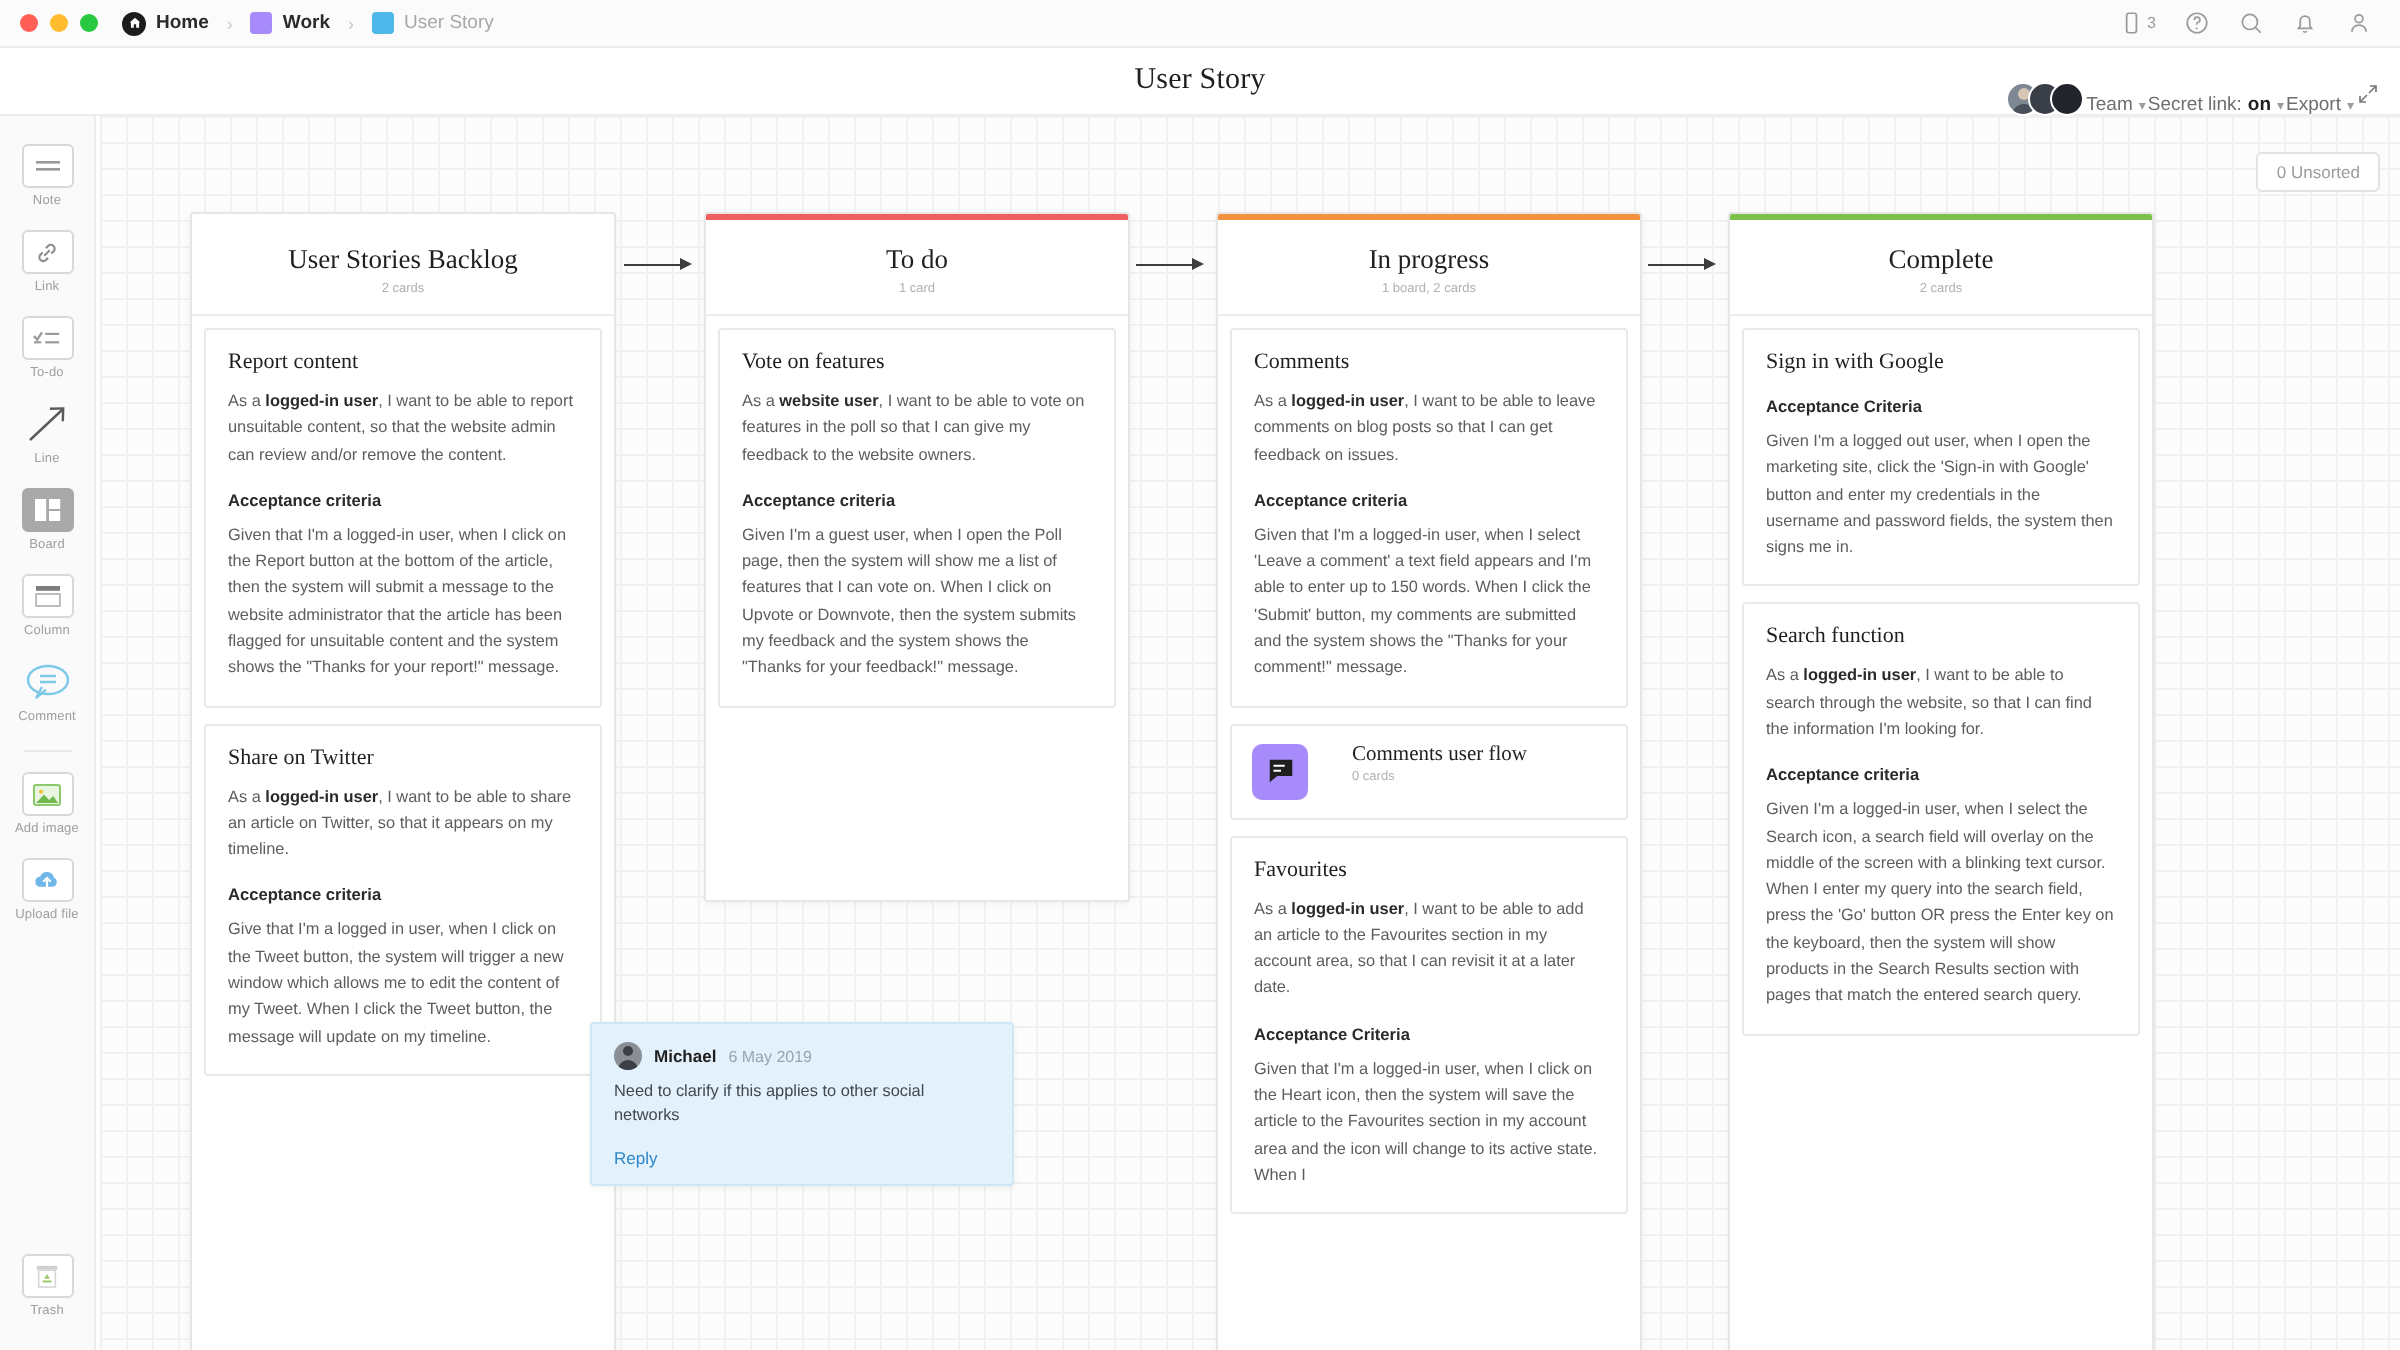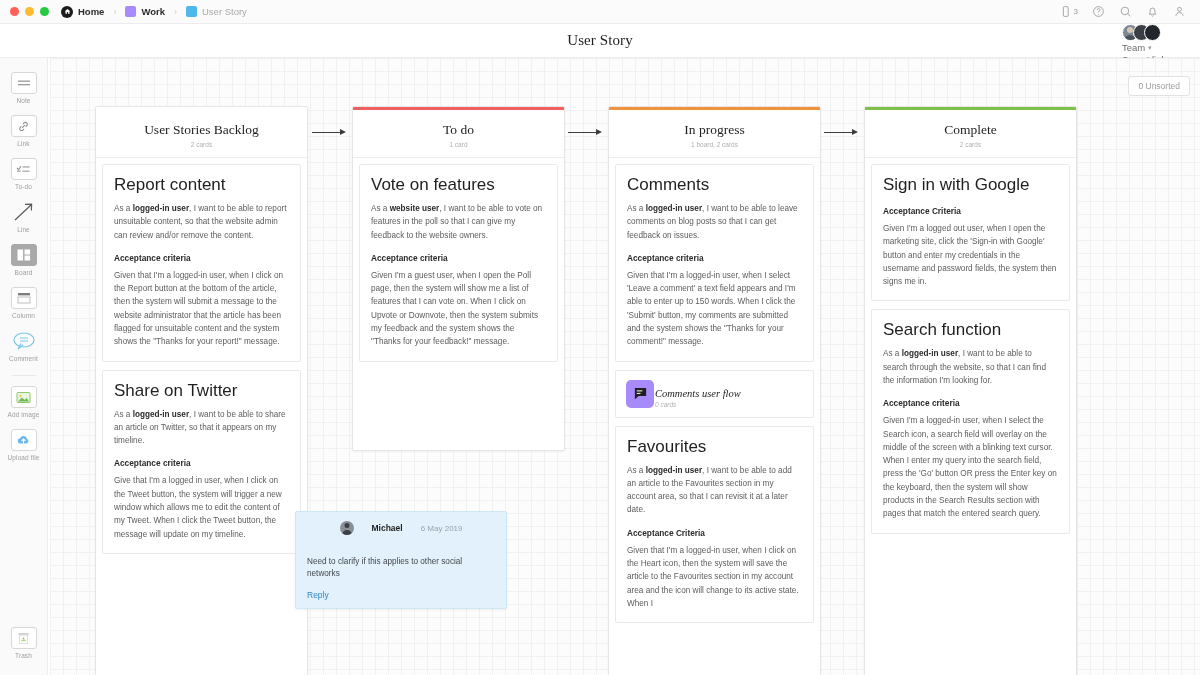--- a/index.html
+++ b/index.html
@@ -36,21 +36,21 @@
   .tb-ic svg { width: 13px; height: 13px; }
   .badge-n { font-size: 8px; color: #9a9a9a; }
 
   
   .subheader {
     position: absolute; top: 24px; left: 0; width: 1200px; height: 34px;
     background: #fff; border-bottom: 1px solid #ededed;
     display: flex; align-items: center; justify-content: center;
   }
   .doc-title { font-family: "Liberation Serif", serif; font-size: 15px; color: #1f1f1f; font-weight: 400; letter-spacing: .1px; }
-  .sub-right { position: absolute; right: 10px; top: 0; height: 34px; display: flex; align-items: flex-start; gap: 1px; flex-direction: column; }
+  .sub-right { position: absolute; right: 10px; top: 0; height: 34px; display: flex; align-items: flex-end; gap: 1px; }
   .avatars { display: flex; align-items: center; }
   .av {
     width: 17px; height: 17px; border-radius: 50%; border: 1.5px solid #fff;
     background: #7e8794; margin-left: -6px; overflow: hidden; position: relative;
   }
   .av:first-child { margin-left: 0; }
   .av.dk { background: #3a3f47; }
   .av.dk2 { background: #22262c; }
   .av .head { position: absolute; left: 50%; top: 2px; transform: translateX(-50%); width: 6px; height: 6px; border-radius: 50%; background: #d8c6b4; }
   .av .body { position: absolute; left: 50%; bottom: -3px; transform: translateX(-50%); width: 12px; height: 8px; border-radius: 6px 6px 0 0; background: #4a5059; }
@@ -102,28 +102,28 @@
   .col-top { height: 3px; width: 100%; }
   .col-head { padding: 12px 8px 9px; text-align: center; border-bottom: 1px solid #ededed; }
   .col-title { font-family: "Liberation Serif", serif; font-size: 13.5px; color: #1f1f1f; }
   .col-count { font-size: 6.5px; color: #b0b0b0; margin-top: 3px; }
   .col-body { padding: 6px 6px 10px; }
 
   .card {
     background: #fff; border: 1px solid #e9e9e9; border-radius: 2px;
     padding: 10px 11px 12px; margin-bottom: 8px;
   }
-  .card-title { font-family: Liberation Sans, sans-serif; font-size: 17px; color: #1f1f1f; margin-bottom: 7px; }
+  .card-title { font-family: Liberation Serif, serif; font-size: 11px; color: #1f1f1f; margin-bottom: 7px; }
   .card-p { font-size: 8.2px; line-height: 1.62; color: #5d5d5d; }
   .card-p b { color: #2a2a2a; font-weight: 700; }
   .crit-h { font-size: 8.3px; font-weight: 700; color: #2a2a2a; margin: 11px 0 6px; }
 
   .board-chip {
     background: #fff; border: 1px solid #e9e9e9; border-radius: 2px;
-    padding: 9px 10px; margin-bottom: 8px; display: flex; align-items: flex-end; gap: 1px; font-style: italic;
+    padding: 9px 10px; margin-bottom: 8px; display: flex; align-items: flex-start; gap: 22px;
   }
   .chip-ic {
     width: 28px; height: 28px; border-radius: 5px; background: #a78bfa;
     display: flex; align-items: center; justify-content: center; flex: 0 0 28px;
   }
   .chip-ic svg { width: 15px; height: 15px; }
   .chip-t { font-family: "Liberation Serif", serif; font-size: 10.5px; color: #1f1f1f; }
   .chip-s { font-size: 6.5px; color: #b0b0b0; margin-top: 2px; }
 
   
@@ -133,21 +133,21 @@
     width: 0; height: 0; border-top: 3.5px solid transparent;
     border-bottom: 3.5px solid transparent; border-left: 6px solid #3d3d3d;
   }
 
   
   .comment {
     position: absolute; background: #e2f1fb; border: 1px solid #cfe6f5;
     border-radius: 2px; padding: 9px 11px 8px; width: 212px;
     box-shadow: 0 1px 3px rgba(0,0,0,.06);
   }
-  .cm-head { display: flex; align-items: center; gap: 18px; margin-bottom: 21px; justify-content: center; }
+  .cm-head { display: flex; align-items: center; gap: 6px; margin-bottom: 5px; }
   .cm-av { width: 14px; height: 14px; border-radius: 50%; background: #8a8f96; position: relative; overflow: hidden; }
   .cm-av .h { position: absolute; left: 50%; top: 2px; transform: translateX(-50%); width: 5px; height: 5px; border-radius: 50%; background: #3c3f45; }
   .cm-av .b { position: absolute; left: 50%; bottom: -2px; transform: translateX(-50%); width: 10px; height: 7px; border-radius: 5px 5px 0 0; background: #3c3f45; }
   .cm-name { font-size: 8.5px; font-weight: 700; color: #1f1f1f; }
   .cm-date { font-size: 8px; color: #9aa3ab; }
   .cm-body { font-size: 8.2px; line-height: 1.5; color: #42484e; }
   .cm-reply { font-size: 8.5px; color: #2e86c8; margin-top: 9px; cursor: pointer; }
 </style>
 </head>
 <body>

